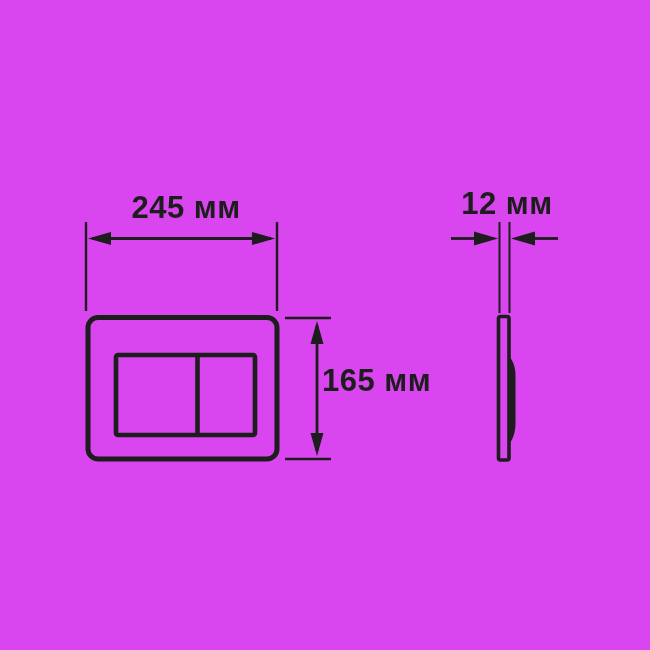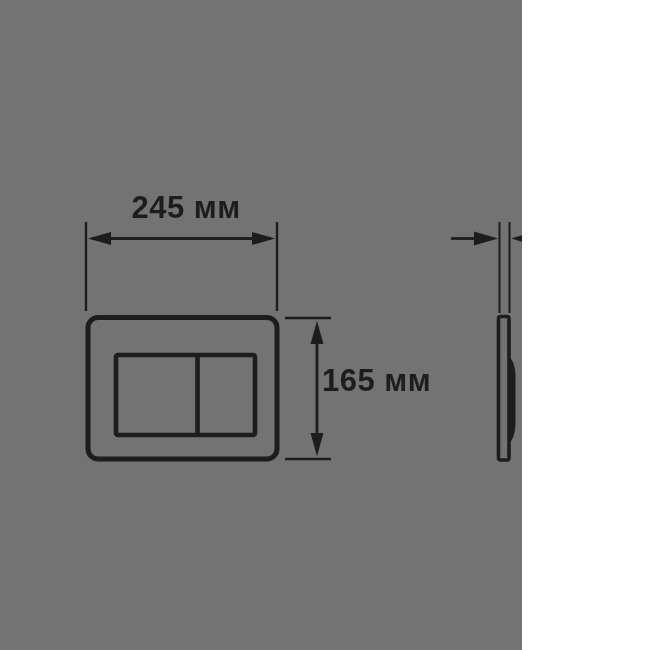--- a/index.html
+++ b/index.html
@@ -2,23 +2,23 @@
 <html><head>
 <meta charset="utf-8">
 <style>
   html, body {
     margin: 0;
     padding: 0;
     background: #ffffff;
   }
   .canvas {
     position: relative;
-    width: 522px;
+    width: 650px;
     height: 650px;
-    background: #737373;
+    background: #d946ef;
     overflow: hidden;
     font-family: "Liberation Sans", sans-serif;
   }
   .drawing-svg {
     position: absolute;
     left: 0;
     top: 0;
     width: 650px;
     height: 650px;
   }
@@ -77,16 +77,17 @@
 
     <path d="M 508 355
              C 513 360, 515.5 367, 515.5 376
              L 515.5 423
              C 515.5 432, 513 440, 508 445
              Z" fill="#1d1d1d" stroke="none"></path>
   </svg>
 
   <div class="dim-label centered" id="width-label">245 мм</div>
 
+  <div class="dim-label centered" id="thick-label">12 мм</div>
 
   <div class="dim-label" id="height-label">165 мм</div>
 
 </div>
 
 </body></html>

